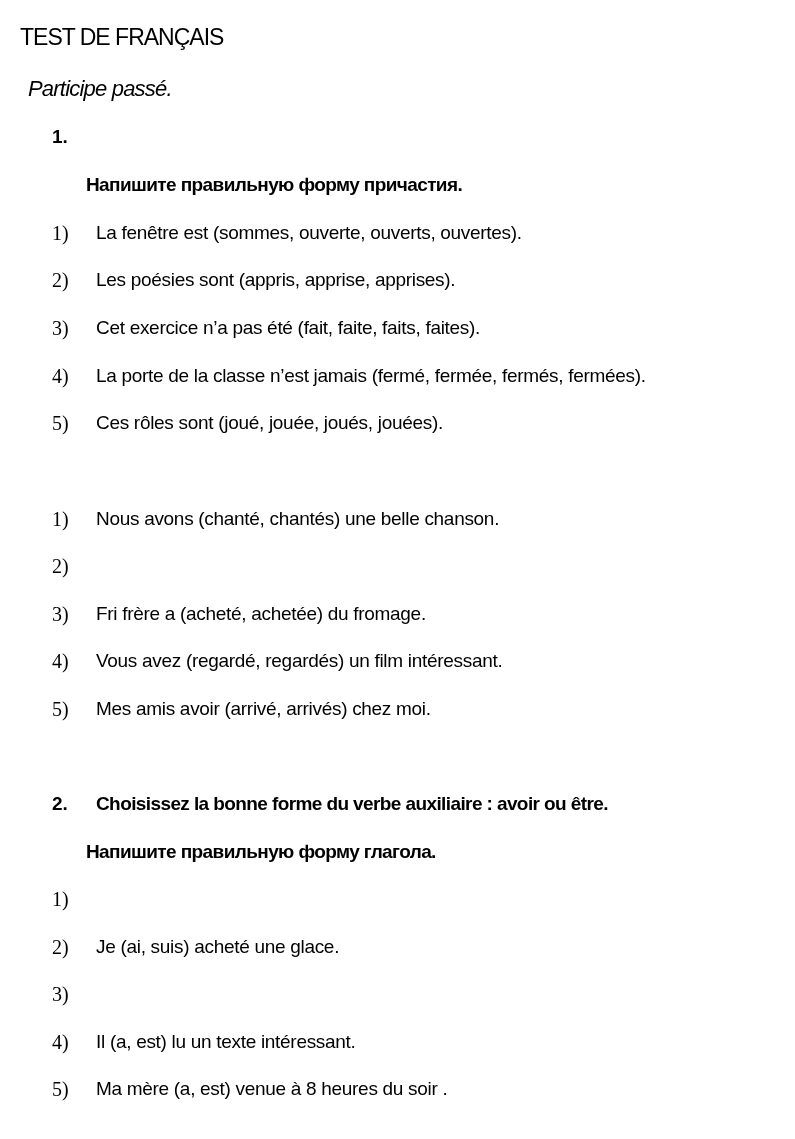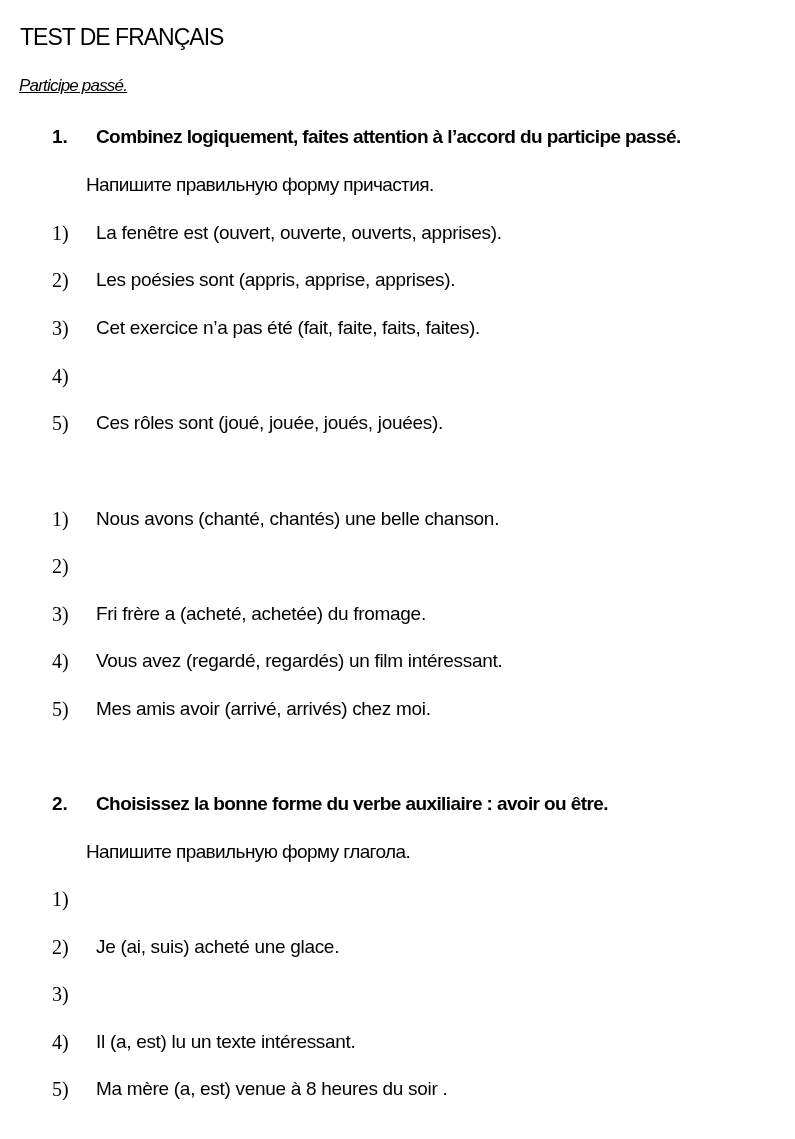--- a/index.html
+++ b/index.html
@@ -2,54 +2,54 @@
 <html><head>
 <meta charset="utf-8">
 <style>
   html, body { margin: 0; padding: 0; background: #ffffff; }
   body {
     width: 795px; height: 1139px; position: relative; overflow: hidden;
     font-family: "Liberation Sans", sans-serif; color: #000;
   }
   .line { position: absolute; white-space: nowrap; font-size: 19px; letter-spacing: -0.4px; }
   .title { left: 20px; top: 24px; font-size: 23px; letter-spacing: -1px; }
-  .subtitle { left: 19px; top: 76px; font-size: 17px; font-style: italic; letter-spacing: -0.8px; text-decoration: underline; }
+  .subtitle { left: 28px; top: 76px; font-size: 22px; font-style: italic; letter-spacing: -0.8px; }
   .q-num { position: absolute; left: 52px; font-weight: bold; font-size: 19px; }
   .q-text { position: absolute; left: 96px; font-weight: bold; font-size: 19px; letter-spacing: -0.6px; }
-  .q-ru { left: 86px; font-weight: normal; font-size: 19px; letter-spacing: -0.6px; }
+  .q-ru { left: 86px; font-weight: bold; font-size: 19px; letter-spacing: -0.6px; }
   .item-num { position: absolute; left: 52px; font-family: "Liberation Serif", serif; font-size: 20px; }
   .item-text { position: absolute; left: 96px; font-size: 19px; letter-spacing: -0.3px; }
   .row { position: absolute; left: 0; width: 795px; height: 26px; }
 </style>
 </head>
 <body>
 
 <div class="line title">TEST DE FRANÇAIS</div>
 <div class="line subtitle">Participe passé.</div>
 
 <div class="row" style="top:126px">
   <span class="q-num">1.</span>
-  <span class="q-text">Combinez logiquement, faites attention à l’accord du participe passé.</span>
 </div>
 <div class="line q-ru" style="top:174px">Напишите правильную форму причастия.</div>
 
 <div class="row" style="top:222px">
   <span class="item-num">1)</span>
-  <span class="item-text">La fenêtre est (ouvert, ouverte, ouverts, apprises).</span>
+  <span class="item-text">La fenêtre est (sommes, ouverte, ouverts, ouvertes).</span>
 </div>
 <div class="row" style="top:269px">
   <span class="item-num">2)</span>
   <span class="item-text">Les poésies sont (appris, apprise, apprises).</span>
 </div>
 <div class="row" style="top:317px">
   <span class="item-num">3)</span>
   <span class="item-text">Cet exercice n’a pas été (fait, faite, faits, faites).</span>
 </div>
 <div class="row" style="top:365px">
   <span class="item-num">4)</span>
+  <span class="item-text">La porte de la classe n’est jamais (fermé, fermée, fermés, fermées).</span>
 </div>
 <div class="row" style="top:412px">
   <span class="item-num">5)</span>
   <span class="item-text">Ces rôles sont (joué, jouée, joués, jouées).</span>
 </div>
 
 <div class="row" style="top:508px">
   <span class="item-num">1)</span>
   <span class="item-text">Nous avons (chanté, chantés) une belle chanson.</span>
 </div>

